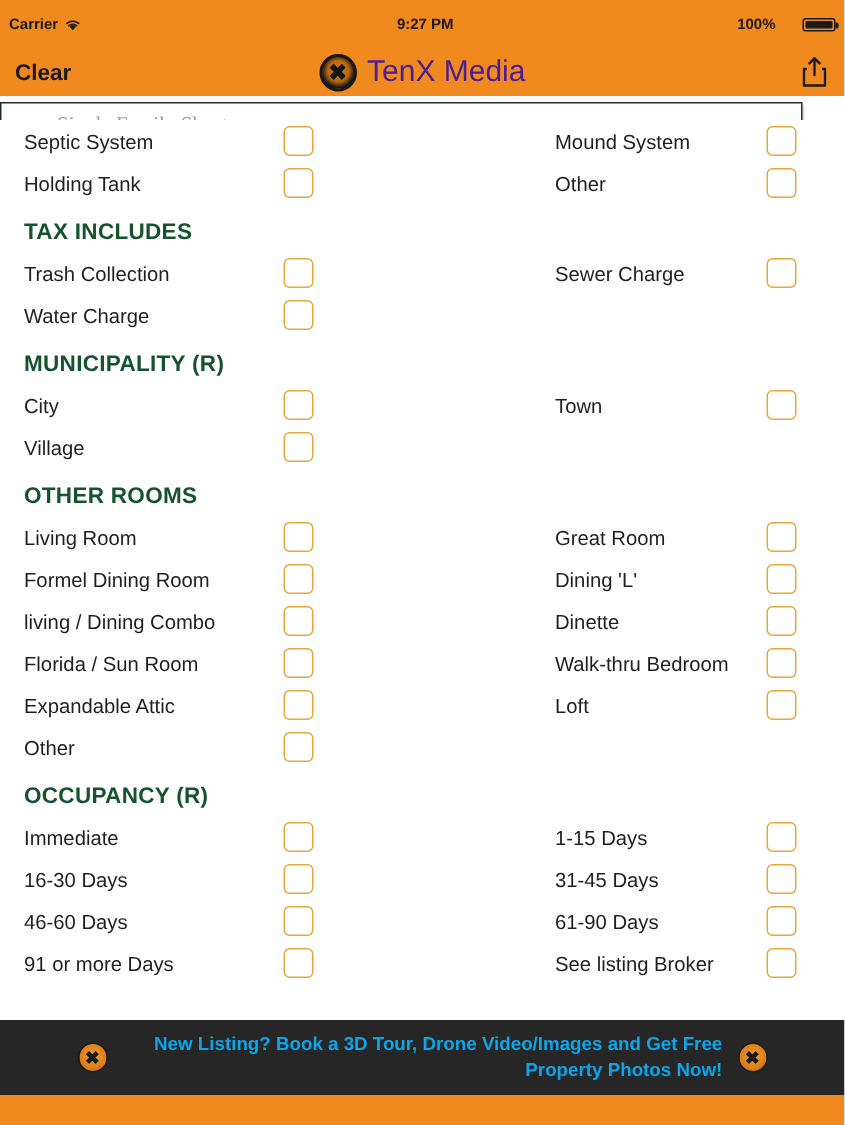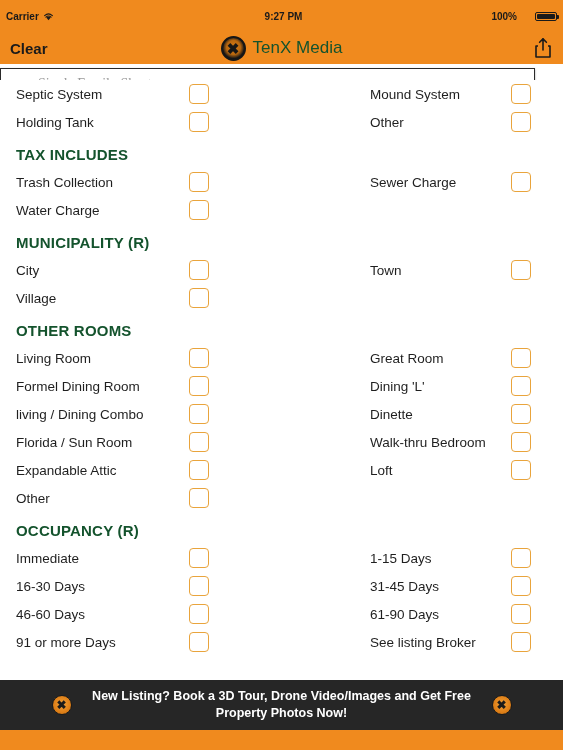--- a/index.html
+++ b/index.html
@@ -42,21 +42,21 @@
   }
   .logo-badge {
     width:25px; height:25px; border-radius:50%;
     background:radial-gradient(circle at 50% 45%, #d97d16 0%, #b8670f 45%, #161616 70%);
     border:2px solid #161616;
     display:flex; align-items:center; justify-content:center;
     flex:0 0 auto;
   }
   .logo-x { font-size:15px; font-weight:bold; color:#161616; line-height:1;
             font-family:"Liberation Sans", sans-serif; }
-  .nav-title { font-size:17px; color:#14532d; }
+  .nav-title { font-size:20px; color:#4c1d95; }
   .nav-share { margin-left:auto; width:20px; height:22px; position:relative; cursor:pointer; z-index:2; }
 
   
   .dropdown {
     position:relative; margin:4px 0 0 0;
     height:32px; background:#ffffff;
     border:1px solid #2a2a2a;
     box-shadow:0 1px 2px rgba(0,0,0,0.35);
     display:flex; align-items:center; padding:0 12px; gap:12px;
     width:535px; cursor:pointer;font-family:Liberation Serif, serif;
@@ -105,22 +105,22 @@
   }
   .banner-x {
     width:20px; height:20px; border-radius:50%;
     background:radial-gradient(circle at 50% 45%, #f0a13a 0%, #e0821a 55%, #c26a0d 100%);
     border:1.5px solid #1a1a1a;
     display:flex; align-items:center; justify-content:center; flex:0 0 auto;
     cursor:pointer;
   }
   .banner-x span { font-size:12px; font-weight:bold; color:#1a1a1a; line-height:1; }
   .banner-text {
-    font-size:12.5px; font-weight:bold; color:#ffffff;
-    text-align:center; line-height:1.35; max-width:400px;
+    font-size:12.5px; font-weight:bold; color:#0ea5e9;
+    text-align:right; line-height:1.35; max-width:400px;
   }
   .bottom-strip { position:absolute; left:0; right:0; bottom:0; height:20px; background:#f08a1e; }
 </style>
 </head>
 <body>
 
 <div class="screen">
 
   <div class="statusbar">
     <div class="sb-left">

